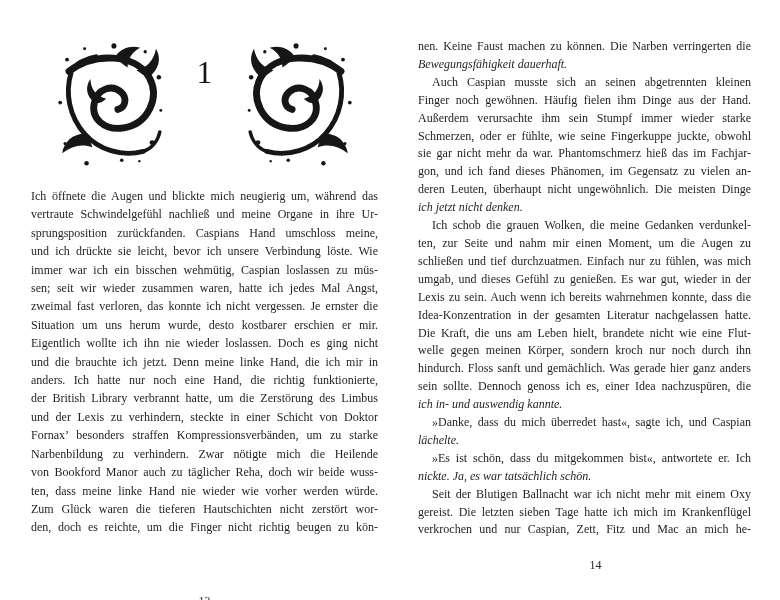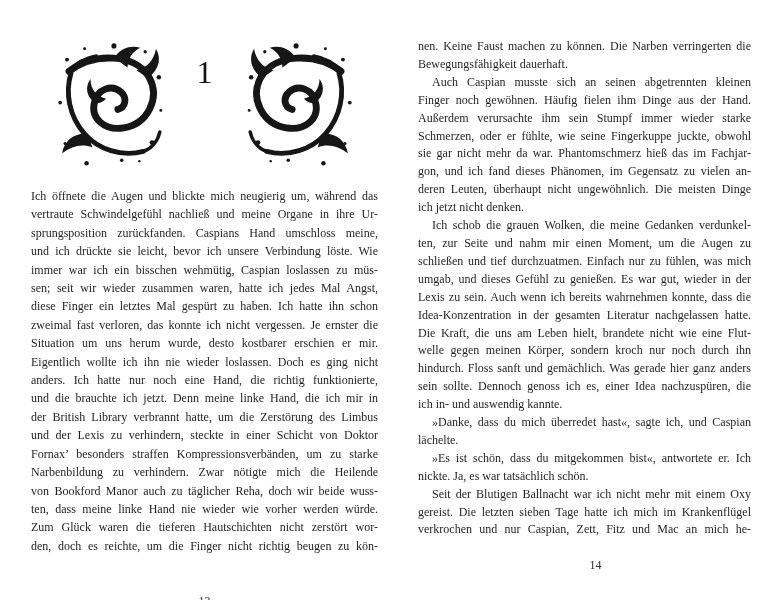--- a/index.html
+++ b/index.html
@@ -8,21 +8,21 @@
     width: 780px; height: 600px;
     background: #ffffff;
     color: #1e1e1e;
     font-family: "Liberation Serif", serif;
     overflow: hidden;
   }
   .spread { position: relative; width: 780px; height: 600px; background: #ffffff; }
 
   .textcol { position: absolute; font-size: 12px; }
   .textcol .line { text-align: justify; text-align-last: justify; white-space: normal; }
-  .textcol .line.end { text-align-last: left; }
+  .textcol .line.end { text-align-last: left; font-style: italic; }
   .textcol .line.indent { text-indent: 14px; }
 
   #left-text  { left: 31px;  top: 187px; width: 347px; line-height: 18.4px; }
   #right-text { left: 418px; top: 38px;  width: 333px; line-height: 17.9px; }
 
   .pagenum { position: absolute; top: 558px; font-size: 12px; text-align: center; color: #2a2a2a; }
   #pagenum-left  { left: 31px;  width: 347px; margin-top: 36px; }
   #pagenum-right { left: 429px; width: 333px; }
 
   .ornament-row {
@@ -105,26 +105,25 @@
       </svg>
     </div>
 
     <div id="left-text" class="textcol">
         <div class="line">Ich öffnete die Augen und blickte mich neugierig um, während das</div>
         <div class="line">vertraute Schwindelgefühl nachließ und meine Organe in ihre Ur-</div>
         <div class="line">sprungsposition zurückfanden. Caspians Hand umschloss meine,</div>
         <div class="line">und ich drückte sie leicht, bevor ich unsere Verbindung löste. Wie</div>
         <div class="line">immer war ich ein bisschen wehmütig, Caspian loslassen zu müs-</div>
         <div class="line">sen; seit wir wieder zusammen waren, hatte ich jedes Mal Angst,</div>
-        <div class="line">diese Finger ein letztes Mal gespürt zu haben. Ich hatte ihn schon</div>
         <div class="line">zweimal fast verloren, das konnte ich nicht vergessen. Je ernster die</div>
         <div class="line">Situation um uns herum wurde, desto kostbarer erschien er mir.</div>
         <div class="line">Eigentlich wollte ich ihn nie wieder loslassen. Doch es ging nicht</div>
+        <div class="line">und die brauchte ich jetzt. Denn meine linke Hand, die ich mir in</div>
         <div class="line">anders. Ich hatte nur noch eine Hand, die richtig funktionierte,</div>
-        <div class="line">und die brauchte ich jetzt. Denn meine linke Hand, die ich mir in</div>
         <div class="line">der British Library verbrannt hatte, um die Zerstörung des Limbus</div>
         <div class="line">und der Lexis zu verhindern, steckte in einer Schicht von Doktor</div>
         <div class="line">Fornax’ besonders straffen Kompressionsverbänden, um zu starke</div>
         <div class="line">Narbenbildung zu verhindern. Zwar nötigte mich die Heilende</div>
         <div class="line">von Bookford Manor auch zu täglicher Reha, doch wir beide wuss-</div>
         <div class="line">ten, dass meine linke Hand nie wieder wie vorher werden würde.</div>
         <div class="line">Zum Glück waren die tieferen Hautschichten nicht zerstört wor-</div>
         <div class="line">den, doch es reichte, um die Finger nicht richtig beugen zu kön-</div>
       </div>
 

